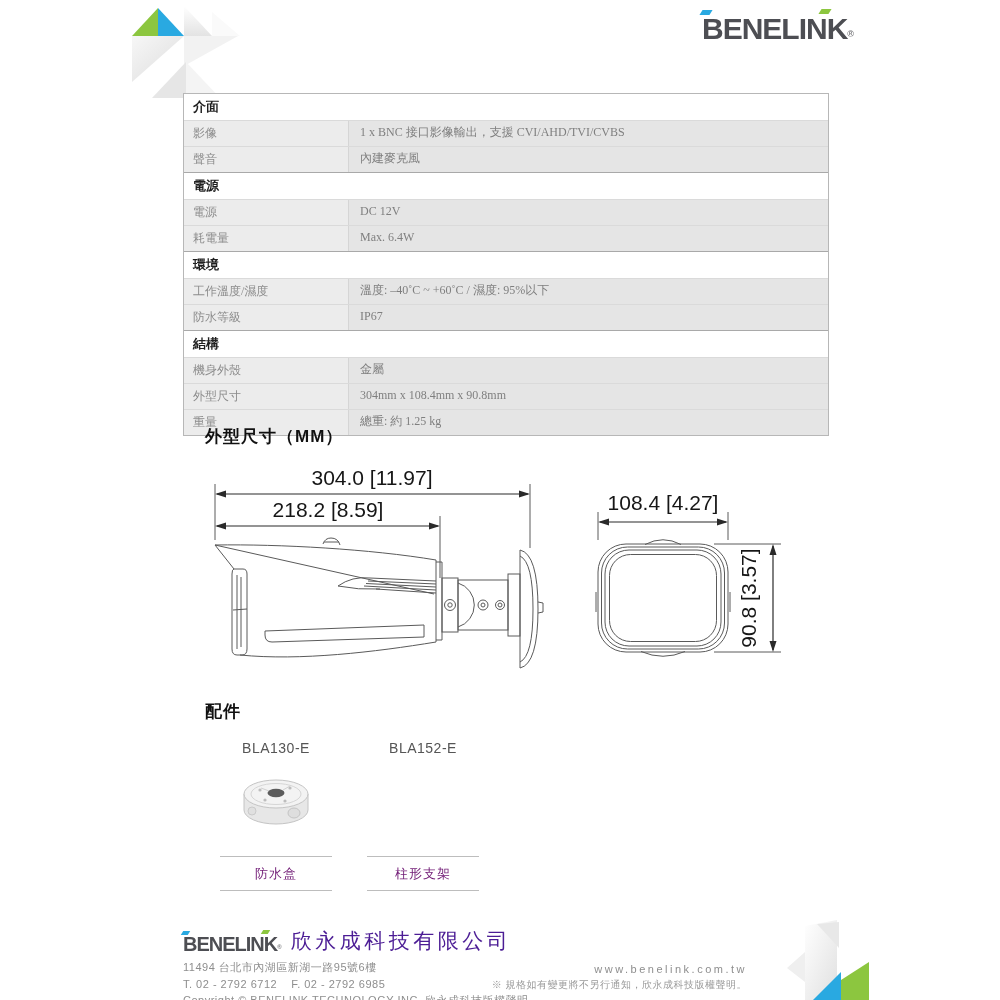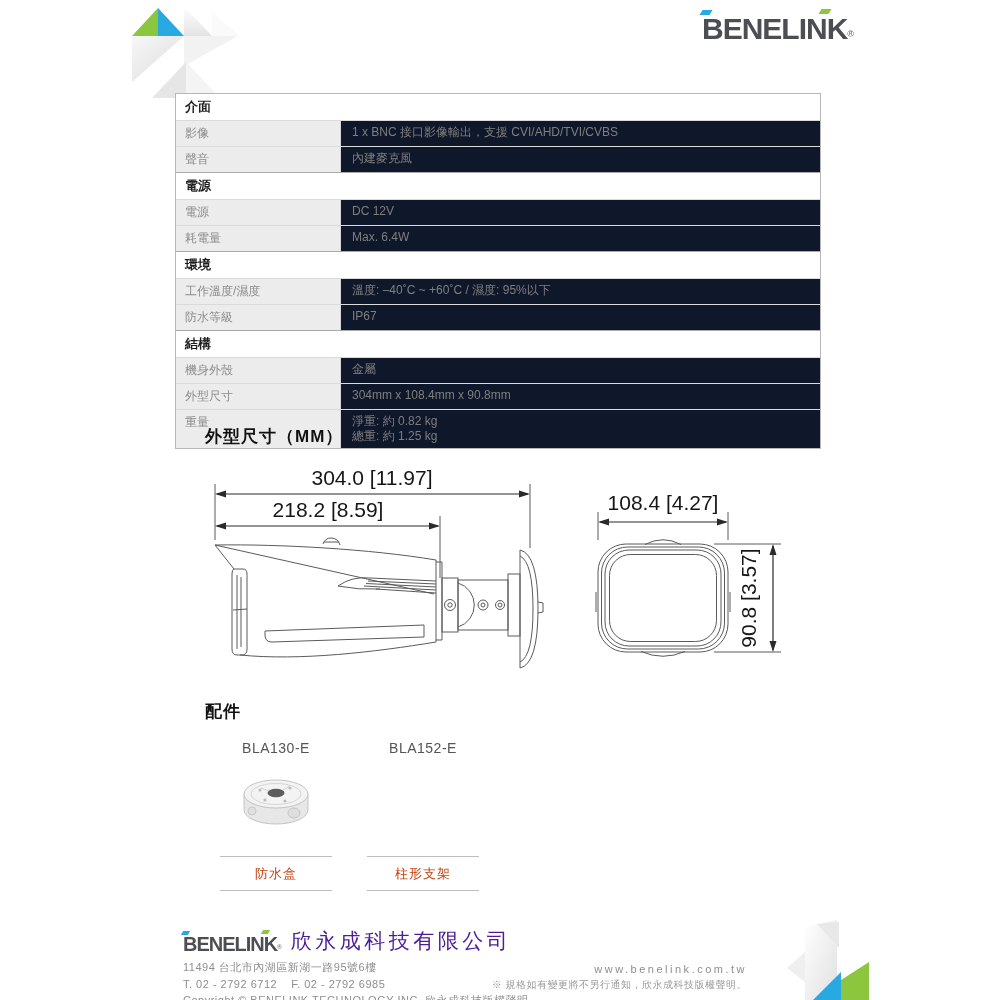--- a/index.html
+++ b/index.html
@@ -13,22 +13,22 @@
   .logo .acc-blue{position:absolute;background:#29a9e1;transform:skewX(-32deg);}
   .logo .acc-green{position:absolute;background:#8cc63f;transform:skewX(-32deg);}
   .logo-top{position:absolute;top:14px;right:146px;font-size:30px;}
   .logo-top .acc-blue{left:-1px;top:-4px;width:10px;height:5px;}
   .logo-top .acc-green{left:118px;top:-5px;width:10px;height:5px;}
   .logo-foot{font-size:20px;}
   .logo-foot .acc-blue{left:-1px;top:-3px;width:7px;height:4px;}
   .logo-foot .acc-green{left:79px;top:-4px;width:7px;height:4px;}
 
   
-  .spec-table{position:absolute;left:175px;top:93px;width:644px;border:1px solid #b7b7b7;
-              font-size:12px;background:#0f172a;}
+  .spec-table{position:absolute;left:183px;top:93px;width:644px;border:1px solid #b7b7b7;
+              font-size:12px;background:#e5e5e5;font-family:Liberation Serif, serif;}
   .section{border-top:1px solid #a9a9a9;}
   .section:first-child{border-top:none;}
   .sec-header{padding:4px 9px;font-weight:bold;font-size:13px;color:#1f1f1f;background:#fff;}
   .srow{display:flex;border-top:1px solid #dadada;align-items:stretch;}
   .srow .lbl{width:146px;flex:0 0 146px;background:#ececec;color:#8c8c8c;
              padding:4px 9px;border-right:1px solid #d5d5d5;}
   .srow .val{flex:1;color:#7f7f7f;padding:4px 11px;line-height:15px;}
 
   
   .blk-heading{position:absolute;font-size:17px;font-weight:bold;color:#111;letter-spacing:1px;}
@@ -44,21 +44,21 @@
   .arrow{fill:#2a2a2a;stroke:none;}
 
   
   .acc-col{position:absolute;width:112px;text-align:center;}
   .acc-col1{left:220px;top:740px;}
   .acc-col2{left:367px;top:740px;}
   .acc-model{font-size:14px;color:#555;letter-spacing:.5px;}
   .acc-img{height:72px;margin-top:14px;}
   .acc-label-wrap{margin-top:14px;border-top:1px solid #bdbdbd;border-bottom:1px solid #bdbdbd;
                   padding:7px 0;}
-  .acc-label{font-size:13px;color:#c2410c;letter-spacing:1px;}
+  .acc-label{font-size:13px;color:#701a75;letter-spacing:1px;}
 
   
   .footer{position:absolute;left:183px;top:926px;color:#8a8a8a;}
   .foot-row1{display:flex;align-items:flex-end;}
   .foot-company{font-size:21px;color:#4c1d95;letter-spacing:3.5px;margin-left:9px;
                 position:relative;top:1px;}
   .foot-line{font-size:11px;letter-spacing:.5px;margin-top:3px;color:#8e8e8e;}
   .foot-line.first{margin-top:6px;}
   .foot-phone span{margin-right:14px;}
   .foot-right{position:absolute;right:253px;top:963px;text-align:right;color:#8e8e8e;}
@@ -141,21 +141,20 @@
         <div class="lbl">機身外殼</div>
         <div class="val">金屬</div>
       </div>
       <div class="srow">
         <div class="lbl">外型尺寸</div>
         <div class="val">304mm x 108.4mm x 90.8mm</div>
       </div>
       <div class="srow">
         <div class="lbl">重量</div>
         <div class="val">
-          <div>淨重: 約 0.82 kg</div>
           <div>總重: 約 1.25 kg</div>
         </div>
       </div>
     </div>
   </div>
 
   <div class="blk-heading h-dims">外型尺寸（MM）</div>
 
   <svg class="diagram" width="600" height="250" viewBox="0 0 600 250">
 

